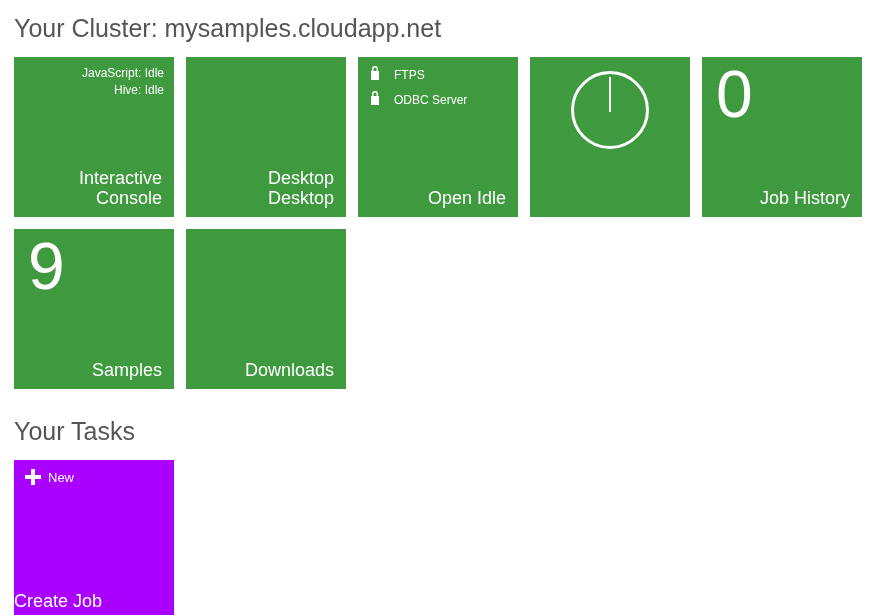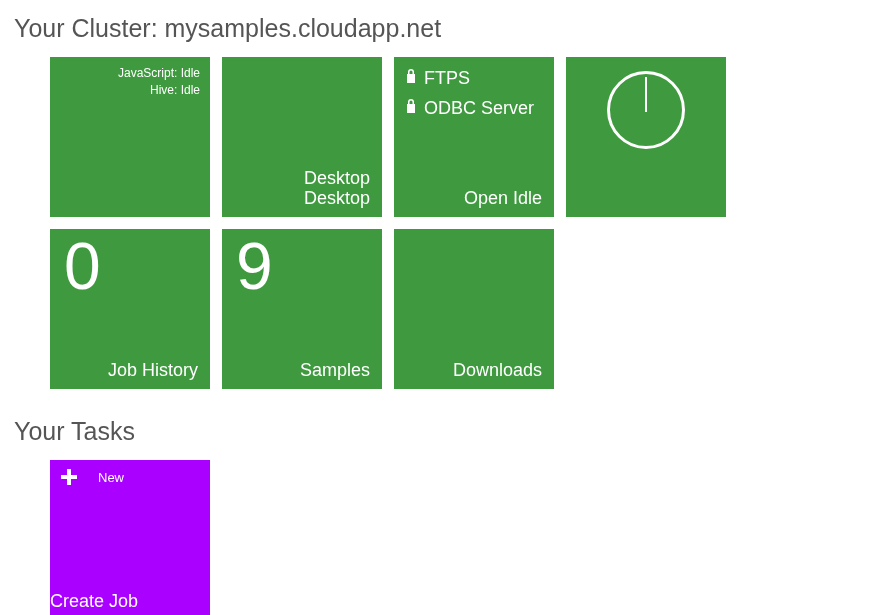--- a/index.html
+++ b/index.html
@@ -15,21 +15,20 @@
       font-weight: 300;
       color: #555;
       margin-bottom: 14px;
       margin-top: 4px;
     }
     .tile-grid {
       display: flex;
       flex-wrap: wrap;
       gap: 12px;
       margin-bottom: 28px;
-      margin-left: 36px;
     }
     .tile {
       width: 160px;
       height: 160px;
       background: #3f993f;
       color: #fff;
       position: relative;
       padding: 8px 10px;
       display: flex;
       flex-direction: column;
@@ -57,43 +56,44 @@
     }
     .big-num {
       font-size: 66px;
       font-weight: 300;
       line-height: 1;
       margin-left: 4px;
       margin-top: -4px;
     }
     .port-row {
       display: flex;
-      gap: 6px;
-      font-size: 18px;
+      align-items: center;
+      gap: 12px;
+      font-size: 12px;
       margin-bottom: 4px;
     }
     .lock-icon svg { width: 14px; height: 16px; }
     .clock-circle {
       width: 78px; height: 78px;
       border: 3px solid #fff;
       border-radius: 50%;
       position: absolute;
       top: 14px; left: 50%;
       transform: translateX(-50%);
     }
     .clock-circle::after {
       content: "";
       position: absolute;
       top: 3px; left: 50%;
       width: 2px; height: 35px;
       background: #fff;
       transform: translateX(-50%);
     }
     .plus-row {
-      display: flex; align-items: center; gap: 20px;
+      display: flex; align-items: center; gap: 6px;
       font-size: 13px;
     }
     .plus-icon {
       width: 18px; height: 18px;
       position: relative;
       display: inline-block;
     }
     .plus-icon::before, .plus-icon::after {
       content: ""; position: absolute; background: #fff;
     }
@@ -106,20 +106,24 @@
 <h1 class="section-title">
   <span>Your Cluster: </span><span>mysamples.cloudapp.net</span>
 </h1>
 
 <div class="tile-grid">
 
   <div class="tile">
     <div class="tile-top">
       <span class="rt">JavaScript: Idle</span>
       <span class="rt">Hive: Idle</span>
+    </div>
+    <div class="tile-title">
+      <span>Interactive</span><br>
+      <span>Console</span>
     </div>
   </div>
 
   <div class="tile">
     <div class="tile-title">
       <span>Desktop</span><br>
       <span>Desktop</span>
     </div>
   </div>
 

